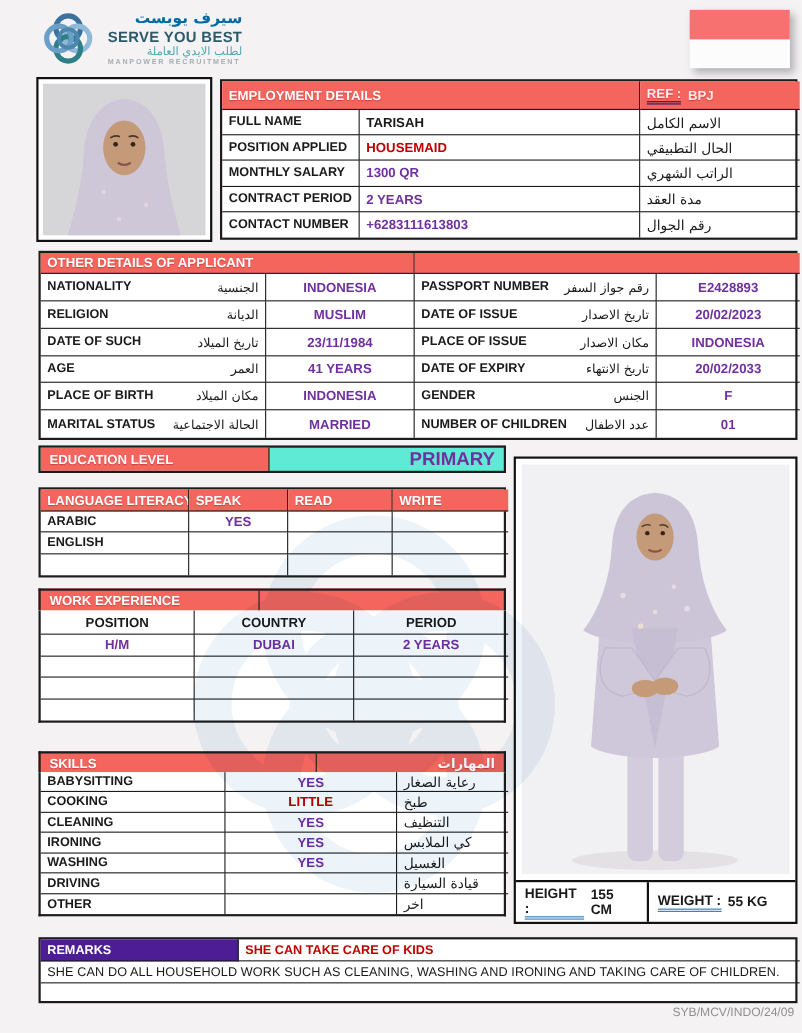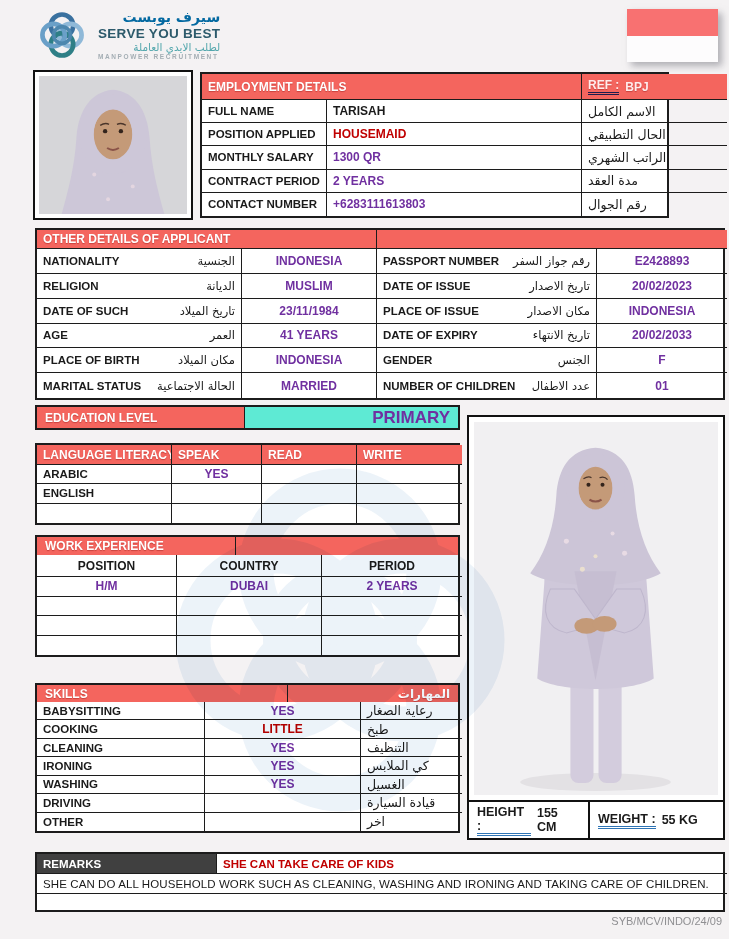--- a/index.html
+++ b/index.html
@@ -42,21 +42,21 @@
   .redtx { color:#c00000; }
   .arcell { justify-content:flex-end; font-size:12.5px; }
   .between { justify-content:space-between; }
 
   
   .photo-small { position:absolute; left:33px; top:70px; width:160px; height:150px;
                  background:#fff; border:2px solid #111; padding:4px; }
   .photo-small svg { width:100%; height:100%; display:block; }
 
   
-  .emp { left:200px; top:72px; width:469px; height:146px;
+  .emp { left:200px; top:72px; width:525px; height:146px;
          grid-template-columns:125px 255px 145px;
          grid-template-rows:26px repeat(5, 1fr); }
   .emp .hdr-title { grid-column:1 / 3; }
   .ref-lab { border-bottom:3px double #1c1c4e; padding-bottom:0; margin-right:6px; color:#ffecec; }
   .ref-val { color:#ffecec; }
 
   
   .other { left:35px; top:228px; width:690px; height:172px;
            grid-template-columns:205px 135px 220px 130px;
            grid-template-rows:19px repeat(6, 1fr); }
@@ -107,21 +107,21 @@
   .hw-row { flex:0 0 38px; border-top:2px solid #111; display:flex; }
   .hw-cell { display:flex; align-items:center; padding:0 8px; font-size:12.5px; font-weight:bold; gap:6px; }
   .hw-cell.first { flex:0 0 121px; border-right:2px solid #111; }
   .hw-cell.second { flex:1; }
   .hw-lab { border-bottom:3px double #2e74b5; }
 
   
   .remarks { left:35px; top:852px; width:690px; height:60px;
              grid-template-columns:180px 510px;
              grid-template-rows:20px 20px 1fr; }
-  .darkred { background:#404040; color:#fff; font-weight:bold; font-size:11.5px; }
+  .darkred { background:#4c1d95; color:#fff; font-weight:bold; font-size:11.5px; }
   .rem-headline { font-weight:bold; color:#c00000; font-size:11.5px; }
   .rem-body { grid-column:1 / 3; font-size:11.5px; letter-spacing:.1px; }
   .rem-empty { grid-column:1 / 3; }
 
   .footer-code { position:absolute; right:7px; top:915px; font-size:11px; color:#8f8f92; }
 
   
   .watermark { position:absolute; left:130px; top:430px; width:420px; height:420px;
                z-index:5; pointer-events:none; mix-blend-mode:multiply; opacity:.55; }
 </style>

